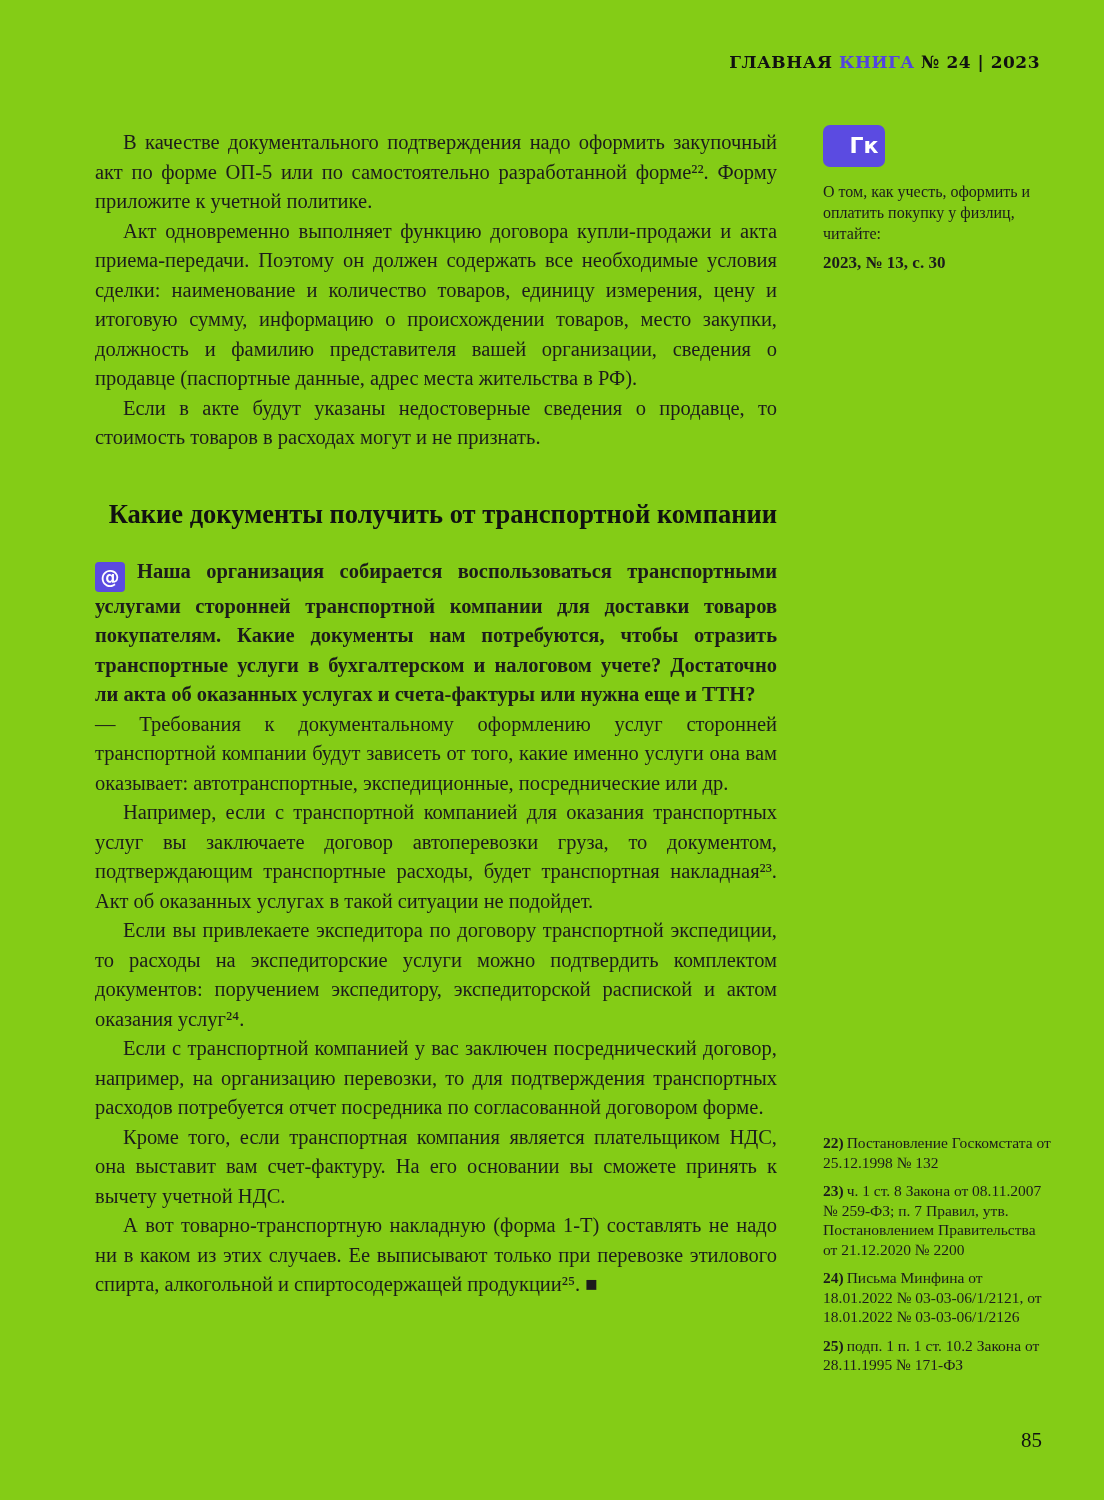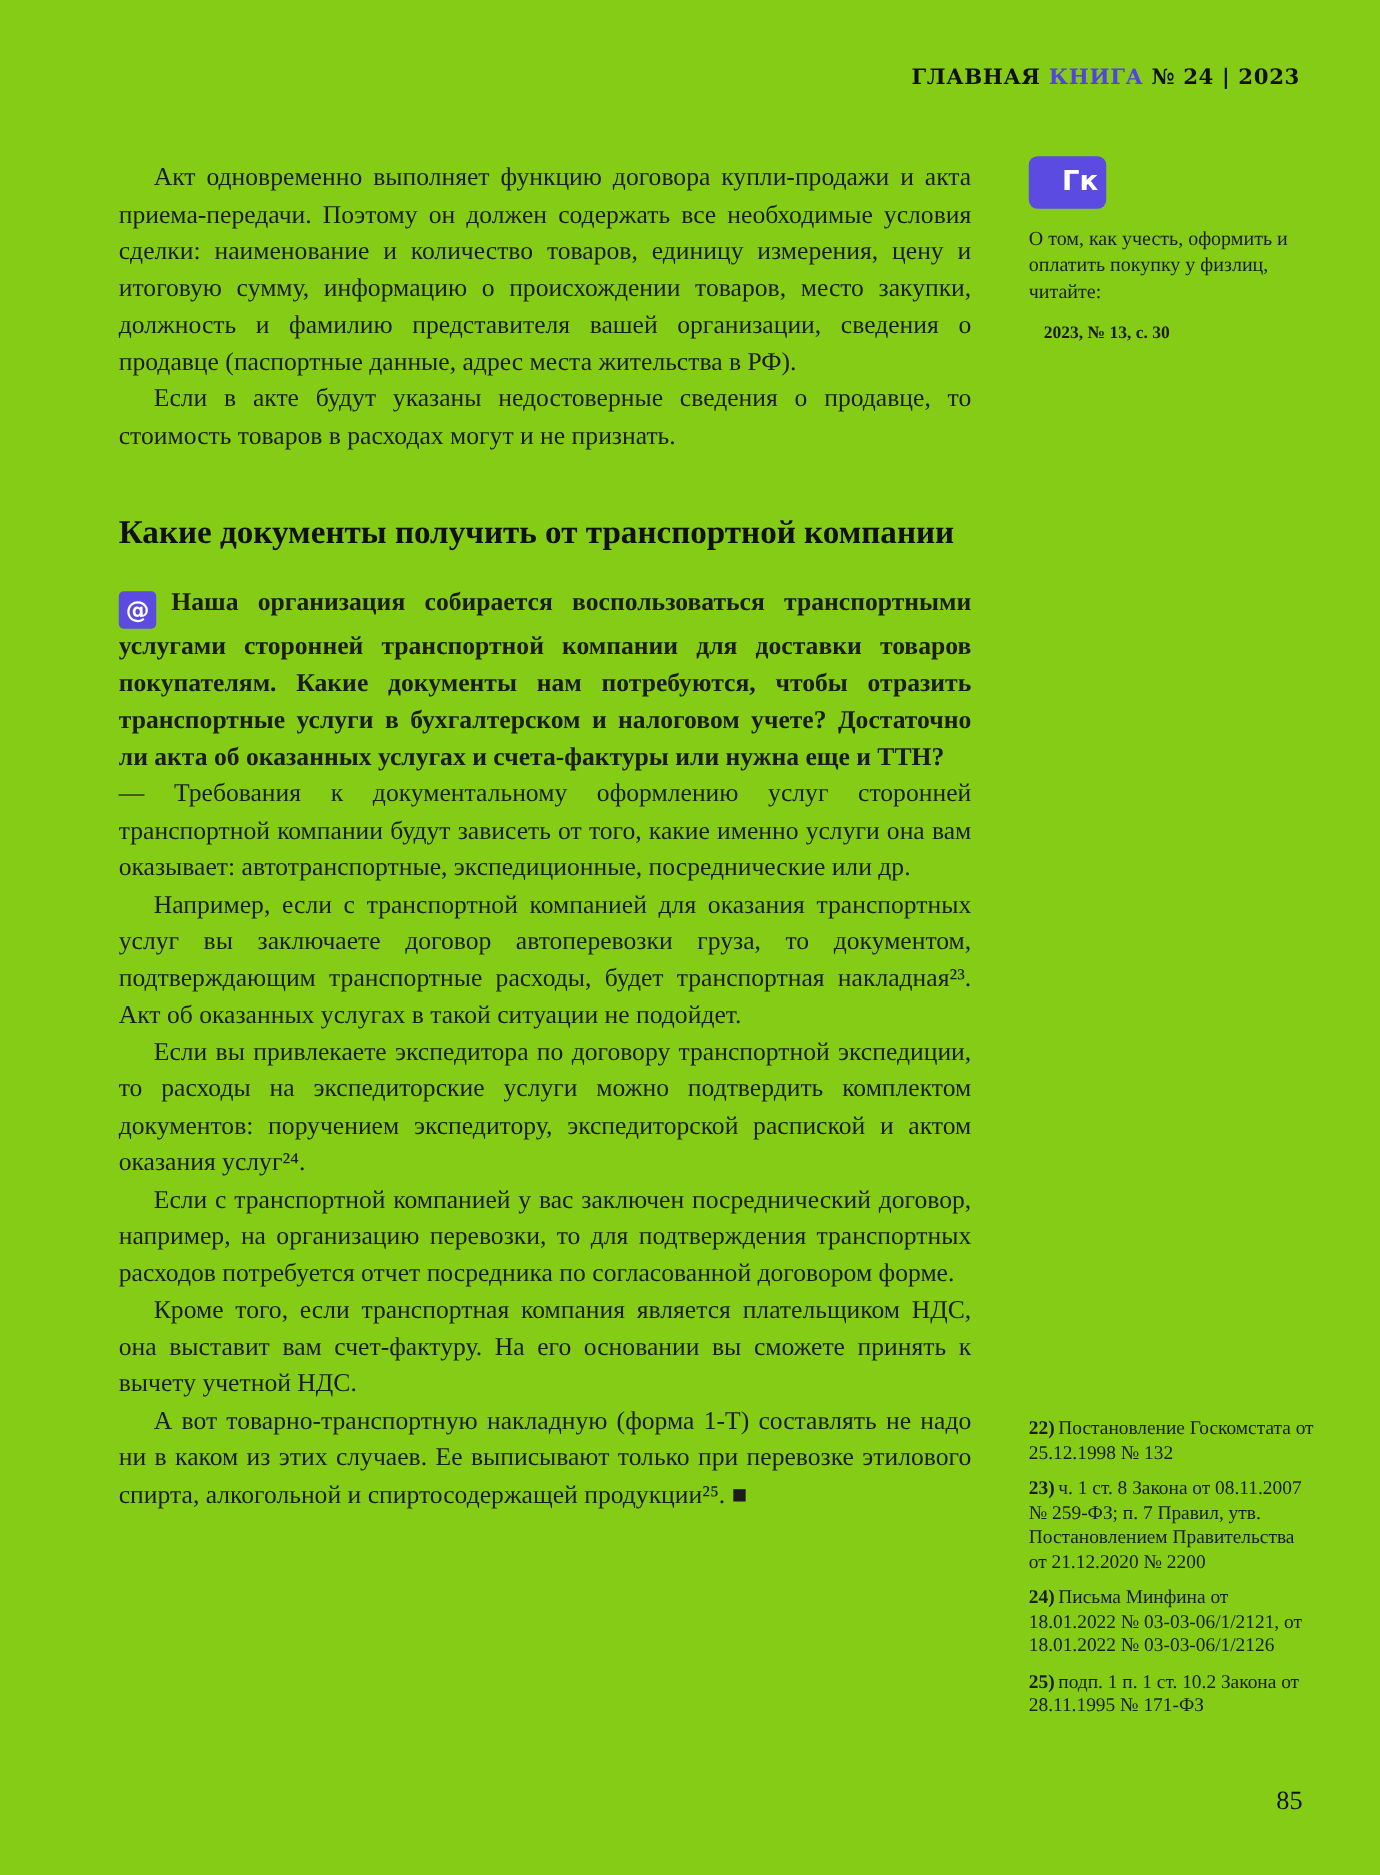--- a/index.html
+++ b/index.html
@@ -22,21 +22,21 @@
   
   .main-col{
     position:absolute;left:95px;top:128px;width:682px;
     font-size:20.5px;line-height:29.5px;text-align:justify;
   }
   .main-col p{margin:0;}
   .main-col p.indent{text-indent:28px;}
   h2.section-heading{
     margin:45px 0 26px 0;
     font-size:26.5px;line-height:33px;font-weight:bold;
-    text-align:left;color:#111;
+    text-align:right;color:#111;
   }
   .question{font-weight:bold;}
   .at-icon{
     display:inline-block;width:30px;height:30px;
     background:#5b4be1;color:#fff;border-radius:4px;
     font-family:"DejaVu Sans","Liberation Sans",sans-serif;
     font-size:19px;line-height:30px;text-align:center;font-weight:bold;
     margin-right:12px;vertical-align:-6px;
   }
   
@@ -45,21 +45,21 @@
     font-size:16px;line-height:21px;
   }
   .gk-icon{
     width:42px;height:42px;background:#5b4be1;border-radius:7px;
     color:#fff;font-family:"DejaVu Sans","Liberation Sans",sans-serif;
     font-weight:bold;font-size:22px;line-height:42px;text-align:center;
     margin-bottom:14px;
     padding-left:20px;
   }
   .sidebar .note{margin:0 0 8px 0;}
-  .sidebar .ref{margin:12px;font-weight:bold;font-size:14px;}
+  .sidebar .ref{margin:0;font-weight:bold;font-size:17px;}
   
   .footnotes{
     position:absolute;left:823px;top:1133px;width:228px;
     font-size:15.5px;line-height:19.5px;
   }
   .footnotes p{margin:0 0 9px 0;}
   .footnotes b{margin-right:3px;}
   
   .page-number{
     position:absolute;right:62px;top:1428px;
@@ -71,20 +71,21 @@
 
 <div class="page">
 
   <div class="header">
     <span>ГЛАВНАЯ</span>
     <span class="accent">КНИГА</span>
     <span>№ 24 | 2023</span>
   </div>
 
   <div class="main-col">
+    <p class="indent">В качестве документального подтверждения надо оформить закупочный акт по форме ОП-5 или по самостоятельно разработанной форме²². Форму приложите к учетной политике.</p>
     <p class="indent">Акт одновременно выполняет функцию договора купли-продажи и акта приема-передачи. Поэтому он должен содержать все необходимые условия сделки: наименование и количество товаров, единицу измерения, цену и итоговую сумму, информацию о происхождении товаров, место закупки, должность и фамилию представителя вашей организации, сведения о продавце (паспортные данные, адрес места жительства в РФ).</p>
     <p class="indent">Если в акте будут указаны недостоверные сведения о продавце, то стоимость товаров в расходах могут и не признать.</p>
 
     <h2 class="section-heading">Какие документы получить от транспортной компании</h2>
 
     <p class="question"><span class="at-icon">@</span><span>Наша организация собирается воспользоваться транспортными услугами сторонней транспортной компании для доставки товаров покупателям. Какие документы нам потребуются, чтобы отразить транспортные услуги в бухгалтерском и налоговом учете? Достаточно ли акта об оказанных услугах и счета-фактуры или нужна еще и ТТН?</span></p>
 
     <p>—  Требования к документальному оформлению услуг сторонней транспортной компании будут зависеть от того, какие именно услуги она вам оказывает: автотранспортные, экспедиционные, посреднические или др.</p>
     <p class="indent">Например, если с транспортной компанией для оказания транспортных услуг вы заключаете договор автоперевозки груза, то документом, подтверждающим транспортные расходы, будет транспортная накладная²³. Акт об оказанных услугах в такой ситуации не подойдет.</p>
     <p class="indent">Если вы привлекаете экспедитора по договору транспортной экспедиции, то расходы на экспедиторские услуги можно подтвердить комплектом документов: поручением экспедитору, экспедиторской распиской и актом оказания услуг²⁴.</p>

